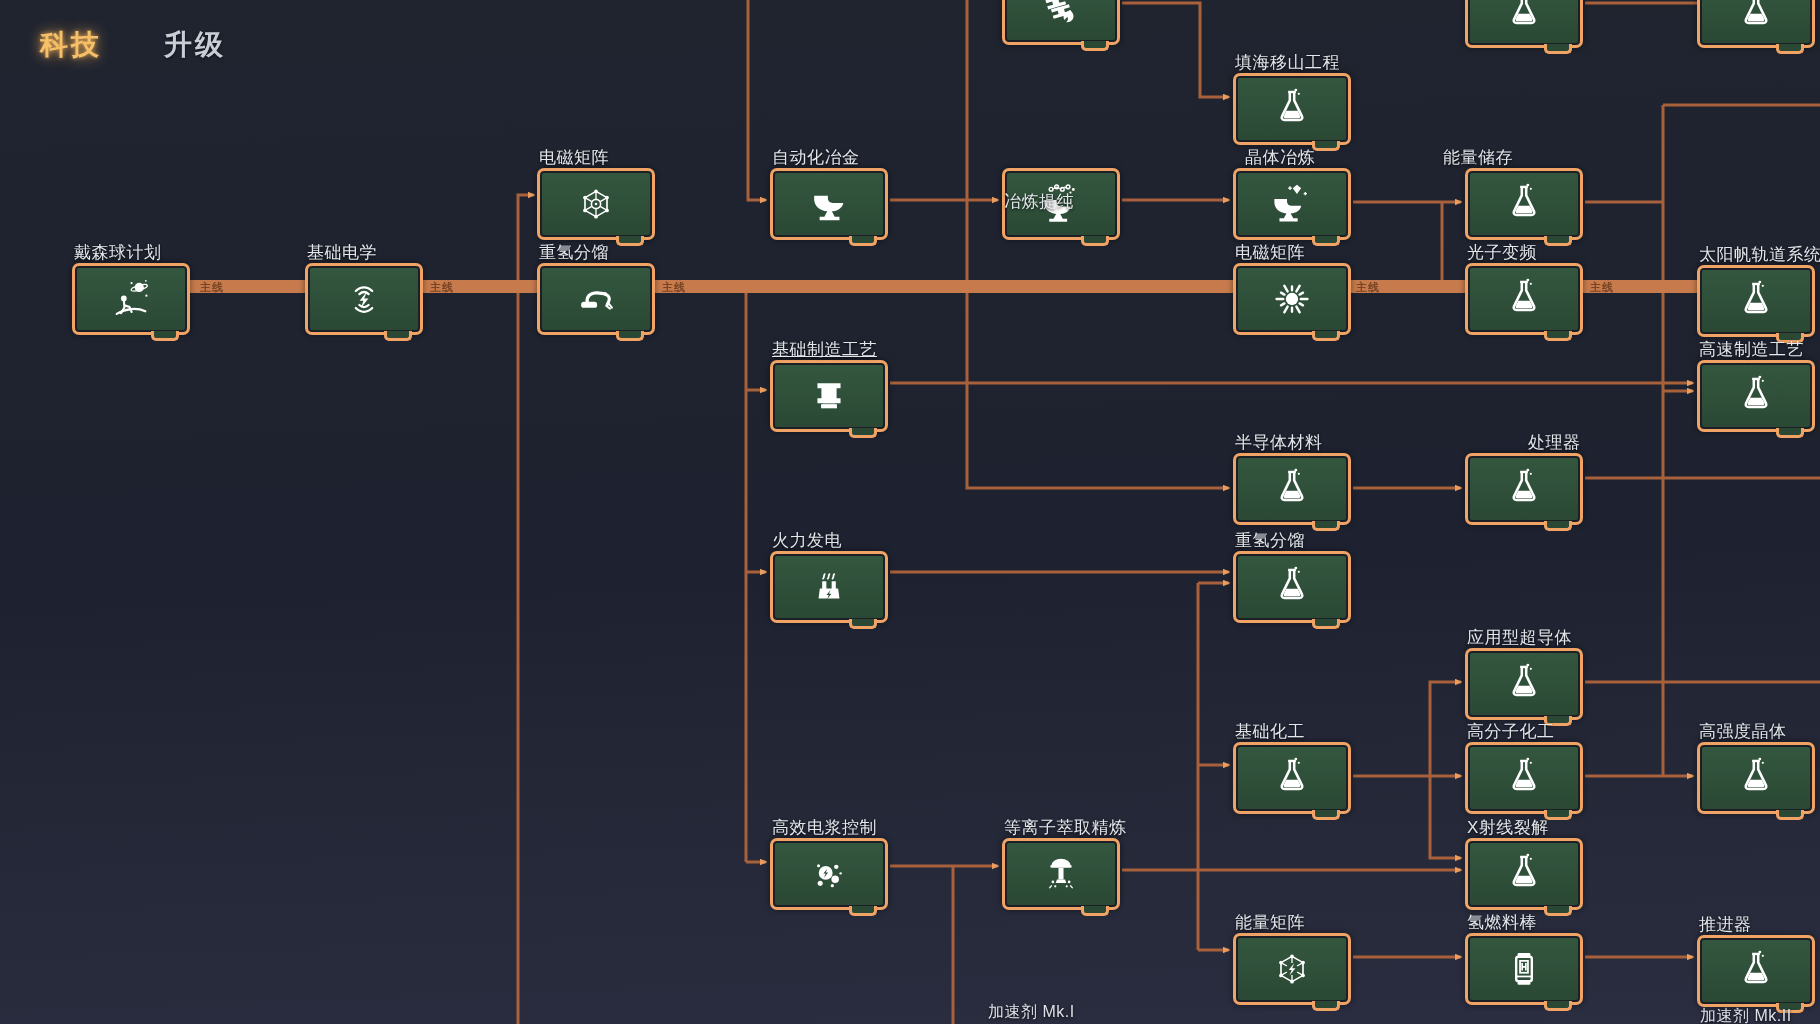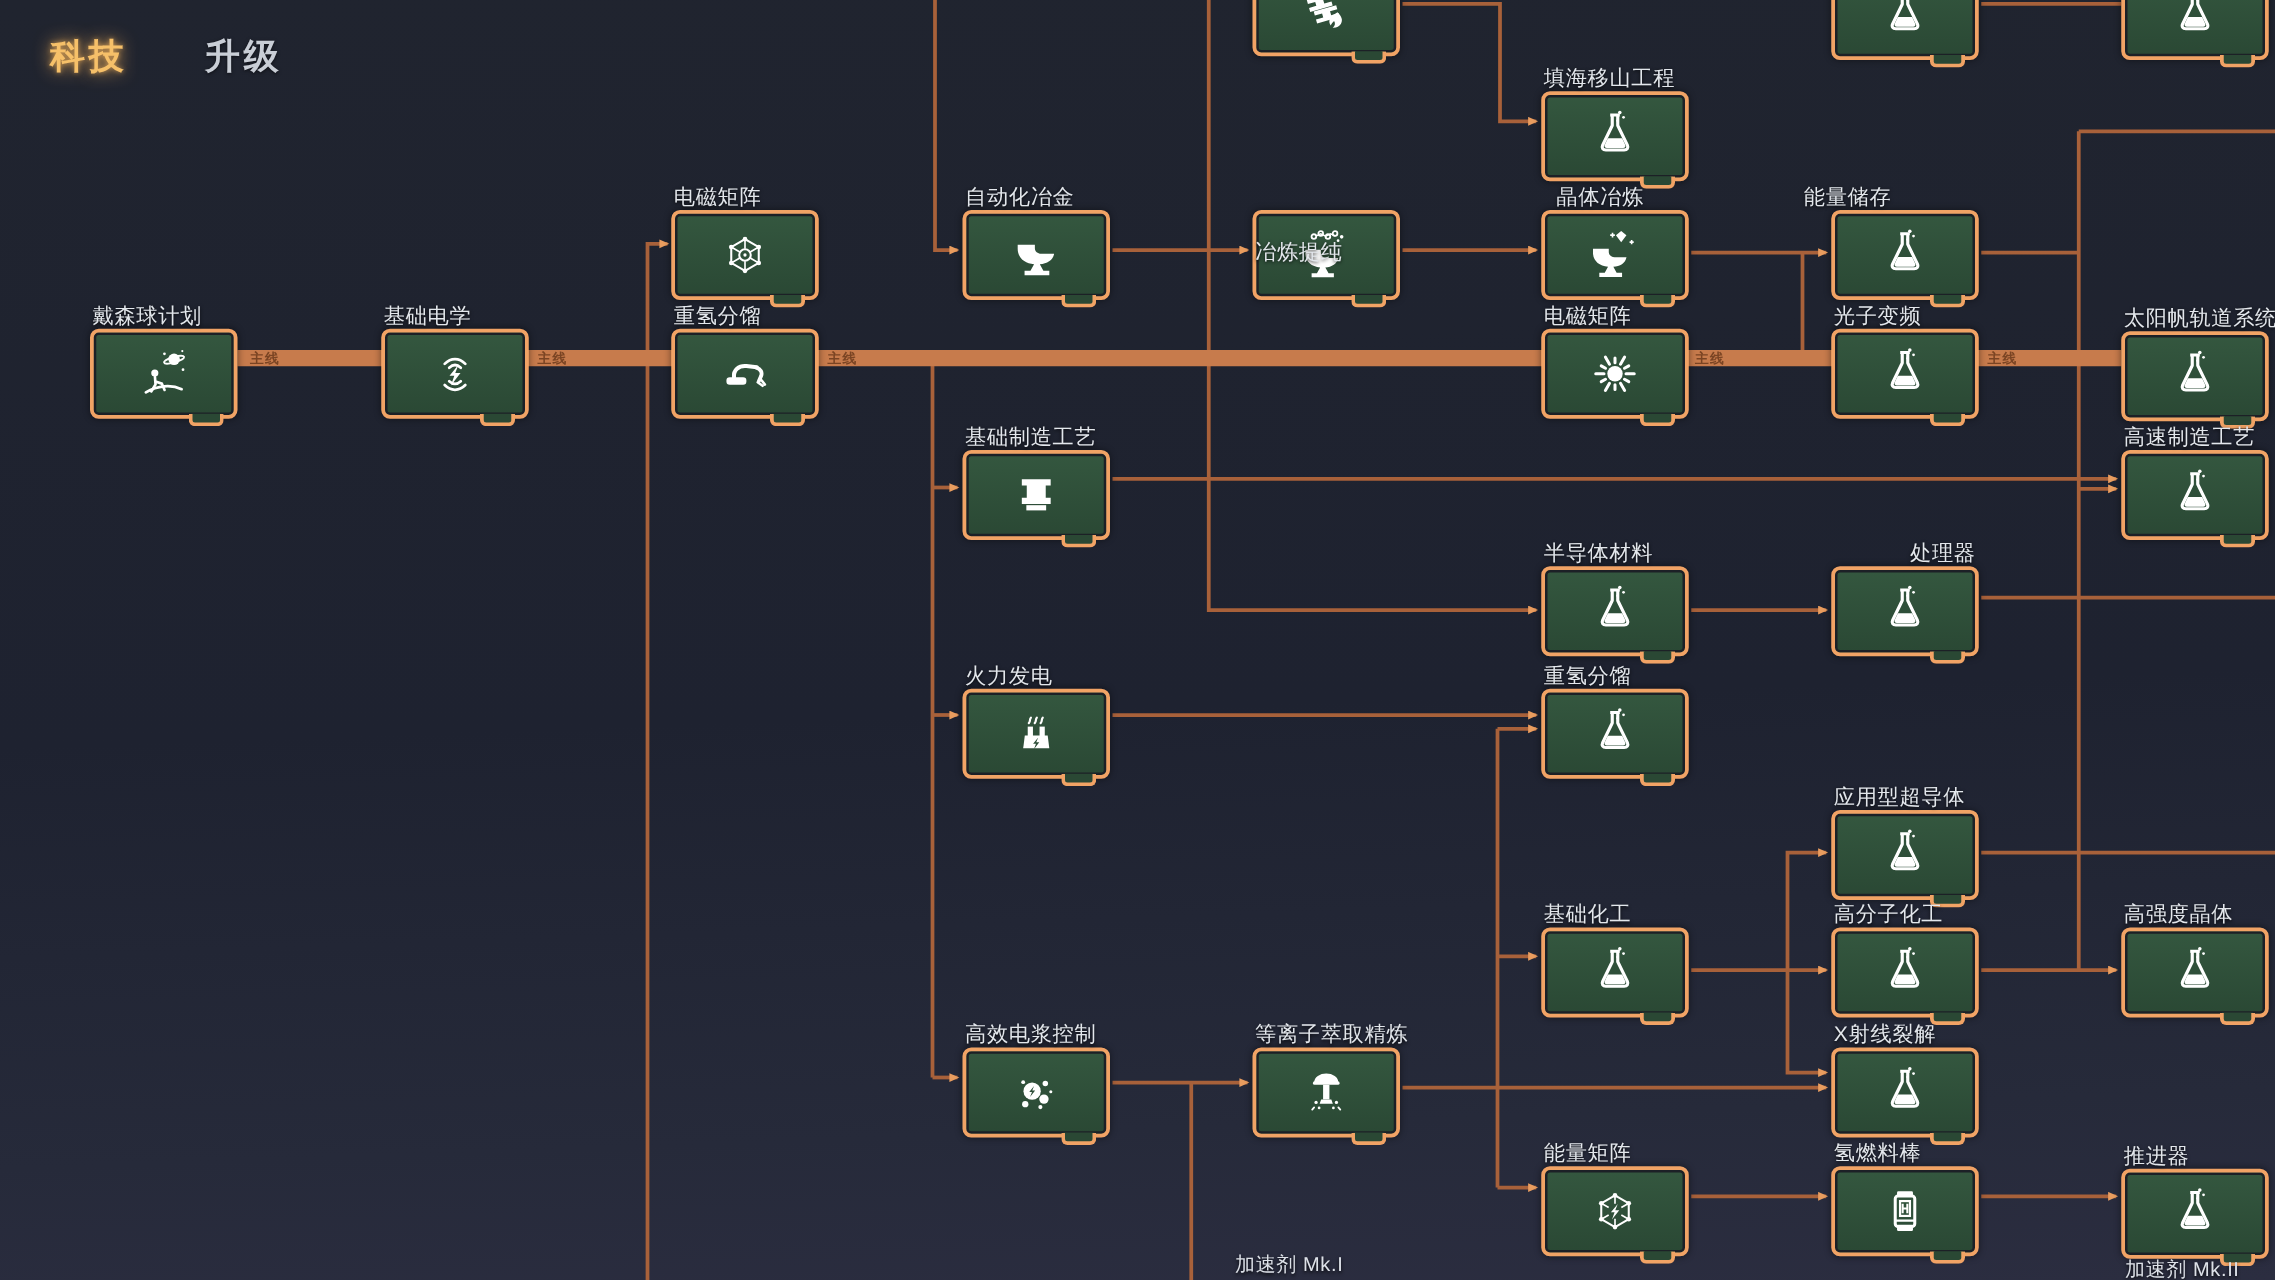--- a/index.html
+++ b/index.html
@@ -136,21 +136,21 @@
       </div>
       <div class="node-label" style="left: 772px; top: 146px;">自动化冶金</div>
       <div class="node" style="left: 770px; top: 360px;">
         <svg width="44" height="44" viewBox="0 0 40 40">
           <path d="M9.5 8.5h21v4.5h-3.6v9h3.6v4.5h-21v-4.5h3.6v-9H9.5z" fill="#ffffff"></path>
     <rect x="16.4" y="11.8" width="7.2" height="6.2" fill="#ffffff"></rect>
     <path d="M14.5 25.8h11" stroke="#ffffff" stroke-width="1.6"></path>
     <rect x="12.8" y="27.4" width="14.4" height="3.8" fill="#ffffff"></rect>
         </svg>
       </div>
-      <div class="node-label" style="left: 772px; top: 338px;">基础制造工艺</div>
+      <div class="node-label" style="left: 772px; top: 338px; text-decoration: underline;">基础制造工艺</div>
       <div class="node" style="left: 770px; top: 551px;">
         <svg width="44" height="44" viewBox="0 0 40 40">
           <path d="M10.5 30.5l1.2-9.2h16.6l1.2 9.2z" fill="#ffffff"></path>
     <rect x="13.8" y="14.8" width="3.8" height="7.2" fill="#ffffff"></rect>
           <rect x="22.4" y="14.8" width="3.8" height="7.2" fill="#ffffff"></rect>
     <path d="M14.6 12.3c1.5-1.4.2-2.6 1.5-4M18.9 12.3c1.5-1.4.2-2.6 1.5-4M23.2 12.3c1.5-1.4.2-2.6 1.5-4" stroke="#ffffff" stroke-width="1.6" fill="none" stroke-linecap="round"></path>
     <path d="M21.4 22.8l-3.7 4.5h2.1l-1.5 3.9 3.9-5h-2.2z" fill="#2e4f39"></path>
         </svg>
       </div>
       <div class="node-label" style="left: 772px; top: 529px;">火力发电</div>

